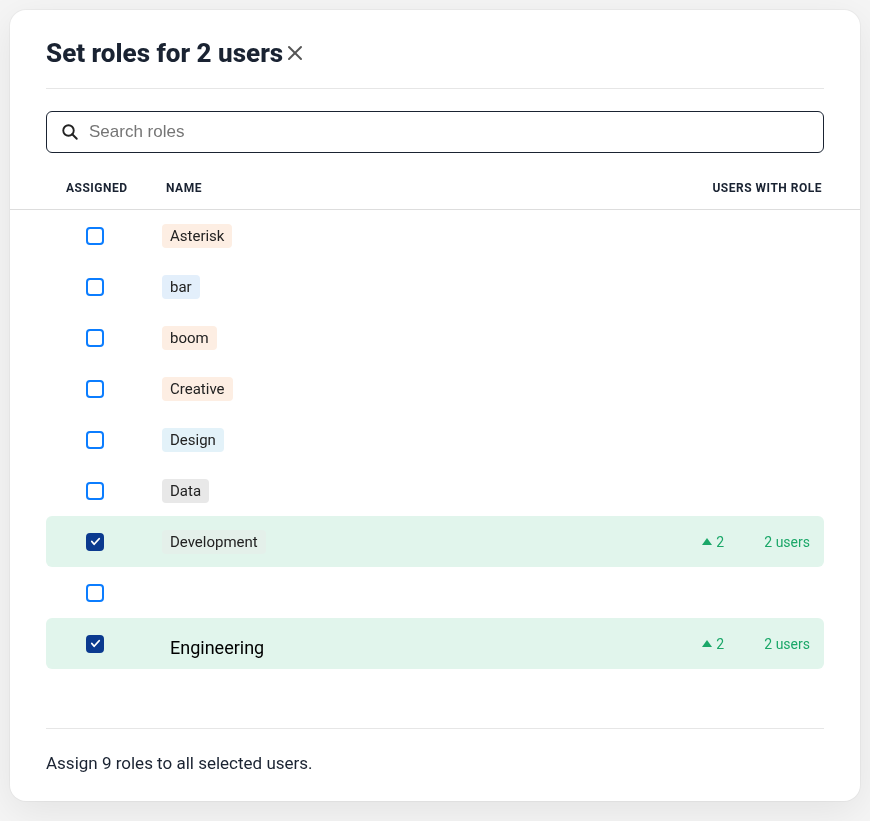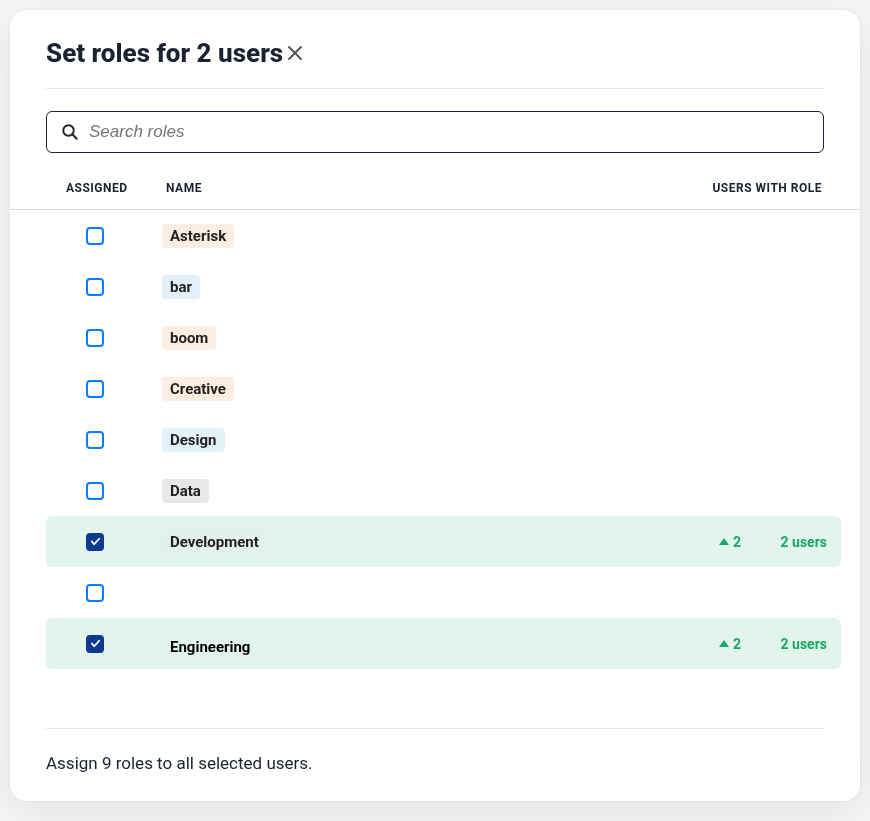--- a/index.html
+++ b/index.html
@@ -57,21 +57,20 @@
     border: 1.5px solid #1a2332;
     border-radius: 6px;
     padding: 10px 14px;
     gap: 10px;
   }
   .search-box svg { flex-shrink: 0; }
   .search-input {
     border: none;
     outline: none;
     font-size: 17px;
-    font-style: italic;
     color: #888;
     width: 100%;
     background: transparent;
   }
   .table-header {
     display: flex;
     padding: 10px 36px 14px 40px;
     border-bottom: 1.5px solid #ddd;
     font-size: 12px;
     font-weight: 700;
@@ -82,22 +81,21 @@
   .col-assigned { width: 116px; padding-left: 16px; }
   .col-name { flex: 1; }
   .col-users { width: 180px; text-align: right; padding-right: 2px; }
   .table-body {
     flex: 1;
     overflow-y: auto;
     padding: 0 0 0 36px;
     position: relative;
   }
   .table-body-inner {
-    padding-right: 19px;
-    font-weight: bold;
+    padding-right: 36px;
   }
   .row {
     display: flex;
     align-items: center;
     min-height: 51px;
     border-radius: 6px;
   }
   .row.selected {
     background: #e1f5ec;
   }
@@ -326,21 +324,21 @@
         </div>
         <div class="row selected">
           <div class="cell-assigned">
             <span class="checkbox checked">
               <svg width="11" height="11" viewBox="0 0 24 24" fill="none" stroke="#fff" stroke-width="4" stroke-linecap="round" stroke-linejoin="round">
                 <polyline points="4 12 9 18 20 6"></polyline>
               </svg>
             </span>
           </div>
           <div class="cell-name">
-            <span style="font-size: 15px; padding: 3px 8px; margin-top: 7px;">Engineering</span>
+            <span style="font-size: 18px; padding: 3px 8px; margin-top: 7px;">Engineering</span>
           </div>
           <div class="cell-meta">
             <span class="tri"></span>
             <span>2</span>
           </div>
           <div class="cell-users">2 users</div>
         </div>
       </div>
   </div>
 

